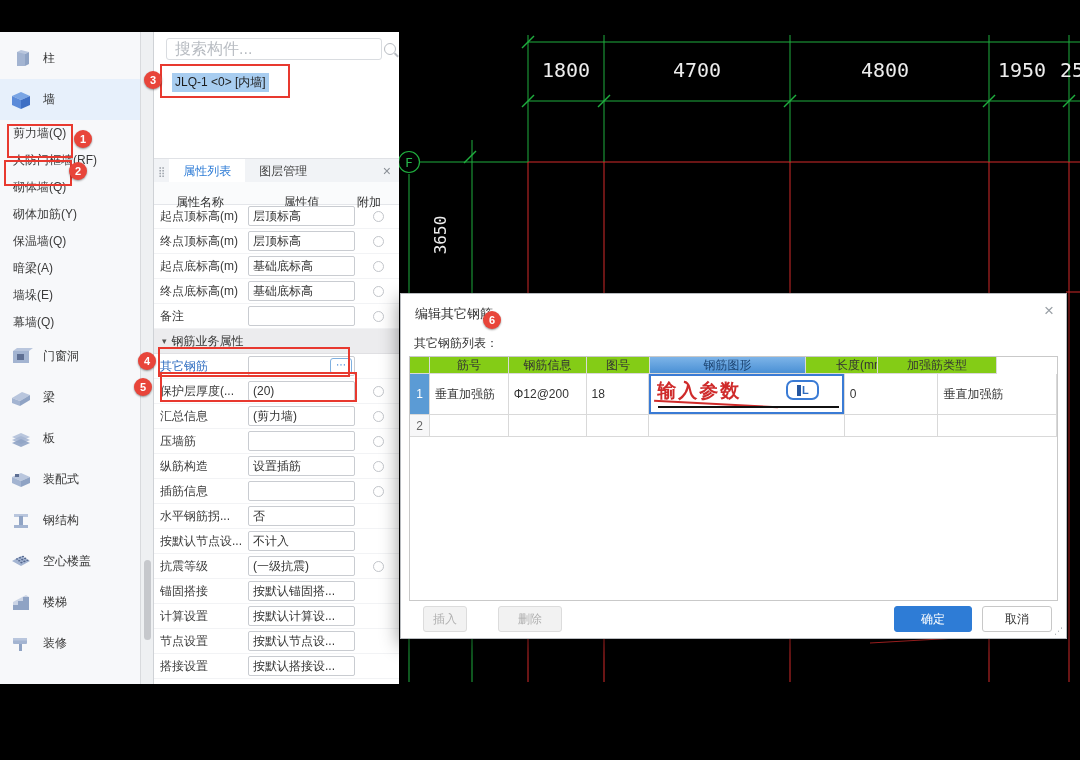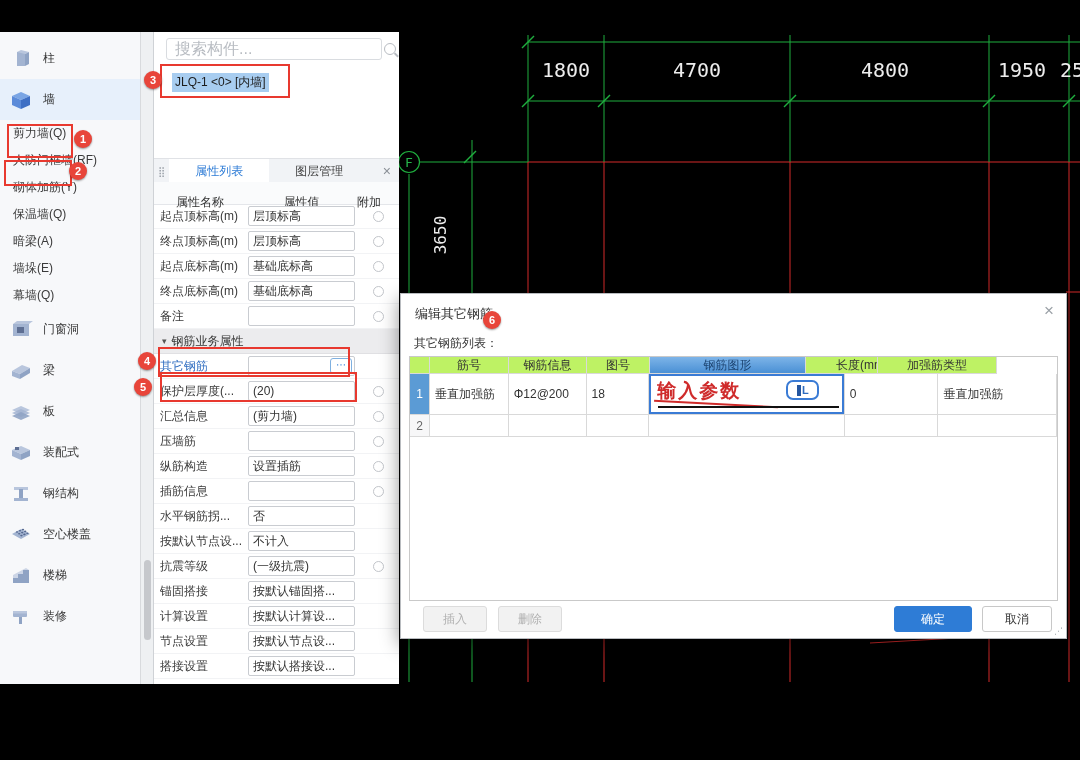--- a/index.html
+++ b/index.html
@@ -21,21 +21,21 @@
   .panel{position:absolute;left:153px;top:32px;width:245px;height:652px;background:#fff;border-left:1px solid #cfd2d6;overflow:hidden;font-size:12px;color:#333;}
   .search-box{position:absolute;left:12px;top:6px;width:216px;height:22px;border:1px solid #d9dce0;border-radius:3px;background:#fff;display:flex;align-items:center;padding:0 6px;box-sizing:border-box;}
   .search-box input{border:none;outline:none;flex:1;font-size:16px;color:#333;font-family:"Liberation Sans",sans-serif;background:transparent;}
   .search-box input::placeholder{color:#b8bcc2;}
   .mag{width:10px;height:10px;border:1.5px solid #b8bcc2;border-radius:50%;position:relative;flex:0 0 10px;}
   .mag::after{content:"";position:absolute;width:5px;height:1.5px;background:#b8bcc2;transform:rotate(45deg);right:-4px;bottom:-1px;}
   .comp-item{position:absolute;left:18px;top:40px;height:20px;display:flex;align-items:center;cursor:pointer;}
   .comp-item span{background:#a8cdf0;padding:1px 3px;font-size:12px;color:#1c1c1c;white-space:nowrap;}
   .props-header{position:absolute;left:0;top:126px;width:245px;height:24px;background:#f1f3f6;border-top:1px solid #e0e2e6;border-bottom:1px solid #e0e2e6;display:flex;align-items:center;}
   .drag-dots{color:#9aa0a8;font-size:10px;letter-spacing:-2px;margin:0 6px 0 4px;}
-  .ptab{padding:0 26px;height:24px;line-height:24px;cursor:pointer;color:#444;}
+  .ptab{padding:0 14px;height:24px;line-height:24px;cursor:pointer;color:#444;}
   .ptab.active{color:#2e7cd6;background:#fff;}
   .props-close{margin-left:auto;margin-right:8px;color:#8a8f96;cursor:pointer;font-size:14px;}
   .col-head{position:absolute;left:0;top:150px;width:245px;height:22px;background:#fafbfc;border-bottom:1px solid #e4e6ea;display:grid;grid-template-columns:92px 111px 42px;align-items:center;}
   .col-head div{text-align:center;color:#333;margin-top:12px;}
   .prows{position:absolute;left:0;top:172px;width:245px;}
   .prow{height:24px;display:grid;grid-template-columns:92px 111px 42px;align-items:center;border-bottom:1px solid #f2f3f5;}
   .prow .pname{padding-left:6px;white-space:nowrap;overflow:hidden;color:#3a3a3a;}
   .prow .pname.blue{color:#2e6cc0;}
   .pval{height:18px;border:1px solid #c9ccd1;border-radius:2px;margin:0 2px;padding:0 4px;display:flex;align-items:center;background:#fff;white-space:nowrap;overflow:hidden;position:relative;}
   .pcirc{width:9px;height:9px;border:1px solid #c2c5ca;border-radius:50%;margin:0 auto;background:#fff;}
@@ -48,21 +48,21 @@
   .vdim{position:absolute;transform:translate(-50%,-50%) rotate(-90deg);color:#ededed;font-family:"DejaVu Sans Mono","Liberation Mono",monospace;font-size:16px;}
   .axis-bubble-label{position:absolute;color:#25b54a;font-size:13px;transform:translate(-50%,-50%);font-family:"DejaVu Sans Mono",monospace;}
   
   .dialog{position:absolute;left:400px;top:293px;width:665px;height:344px;background:#fff;border:1px solid #b9bcc0;box-shadow:0 6px 18px rgba(0,0,0,.45);font-size:12px;color:#333;}
   .dlg-title{position:absolute;left:14px;top:11px;font-size:13px;color:#333;}
   .dlg-close{position:absolute;right:12px;top:8px;color:#9aa0a6;font-size:17px;cursor:pointer;line-height:1;}
   .dlg-sub{position:absolute;left:13px;top:41px;color:#333;}
   .dtable{position:absolute;left:8px;top:62px;width:649px;height:245px;border:1px solid #c9c9c9;box-sizing:border-box;background:#fff;}
   .dt-row{display:flex;}
   .dt-cell{border-right:1px solid #d9d9d9;border-bottom:1px solid #d9d9d9;box-sizing:border-box;display:flex;align-items:center;padding:0 5px;overflow:hidden;white-space:nowrap;}
-  .dt-head .dt-cell{background:#bef264;justify-content:center;color:#333;height:17px;padding:0 2px;}
+  .dt-head .dt-cell{background:#84cc16;justify-content:center;color:#333;height:17px;padding:0 2px;}
   .dt-head .dt-cell.shape-head{background:linear-gradient(#7db4e8,#4a90d5);color:#1d4471;}
   .dt-cell.numcell{justify-content:center;background:#f7f7f8;color:#666;}
   .dt-cell.numcell.sel{background:#5b9bd5;color:#fff;}
   .shape-cell{position:relative;padding:0;}
   .shape-cell.editing{box-shadow:inset 0 0 0 2px #3a7bd5;}
   .shape-line{position:absolute;left:9px;right:5px;bottom:6px;height:2px;background:#111;}
   .lpill{position:absolute;left:137px;top:6px;width:29px;height:16px;border:2px solid #3a7bd5;border-radius:7px;background:#fff;display:flex;align-items:center;justify-content:center;}
   .lpill .cursorbar{width:4px;height:11px;background:#2456a0;margin-right:1px;}
   .lpill .lchar{color:#2e6cc0;font-size:11px;font-weight:bold;}
   .red-note{position:absolute;left:8px;top:4px;color:#cf2b2b;font-size:19px;font-weight:bold;letter-spacing:2px;white-space:nowrap;}
@@ -151,20 +151,23 @@
           </svg>
           <span class="sb-label">墙</span>
         </div>
         <div class="sb-item text-item active">
           <span class="sb-label">剪力墙(Q)</span>
         </div>
         <div class="sb-item text-item">
           <span class="sb-label">人防门框墙(RF)</span>
         </div>
         <div class="sb-item text-item">
+          <span class="sb-label">砌体墙(Q)</span>
+        </div>
+        <div class="sb-item text-item">
           <span class="sb-label">砌体加筋(Y)</span>
         </div>
         <div class="sb-item text-item">
           <span class="sb-label">保温墙(Q)</span>
         </div>
         <div class="sb-item text-item">
           <span class="sb-label">暗梁(A)</span>
         </div>
         <div class="sb-item text-item">
           <span class="sb-label">墙垛(E)</span>
@@ -459,21 +462,21 @@
         <div class="dt-row">
           <div class="dt-cell numcell" style="width:20px;height:22px;">2</div>
           <div class="dt-cell " style="width:79px;height:22px;"></div>
           <div class="dt-cell " style="width:78px;height:22px;"></div>
           <div class="dt-cell " style="width:63px;height:22px;"></div>
           <div class="dt-cell " style="width:196px;height:22px;"></div>
           <div class="dt-cell " style="width:94px;height:22px;"></div>
           <div class="dt-cell " style="width:119px;height:22px;"></div>
         </div>
       </div>
-    <div class="dlg-btn disabled" style="left:22px;top:312px;width:64px;">插入</div>
+    <div class="dlg-btn disabled" style="left:22px;top:312px;width:44px;">插入</div>
     <div class="dlg-btn disabled" style="left:97px;top:312px;width:64px;">删除</div>
     <div class="dlg-btn primary" style="left:493px;top:312px;width:78px;">确定</div>
     <div class="dlg-btn plain" style="left:581px;top:312px;width:70px;">取消</div>
     <div class="grip">⋰</div>
   </div>
 
   <div class="red-box" style="left:7px;top:124px;width:62px;height:30px;"></div>
   <div class="red-box" style="left:4px;top:160px;width:64px;height:22px;"></div>
   <div class="red-box" style="left:160px;top:64px;width:126px;height:30px;"></div>
   <div class="red-box" style="left:158px;top:347px;width:188px;height:26px;"></div>

